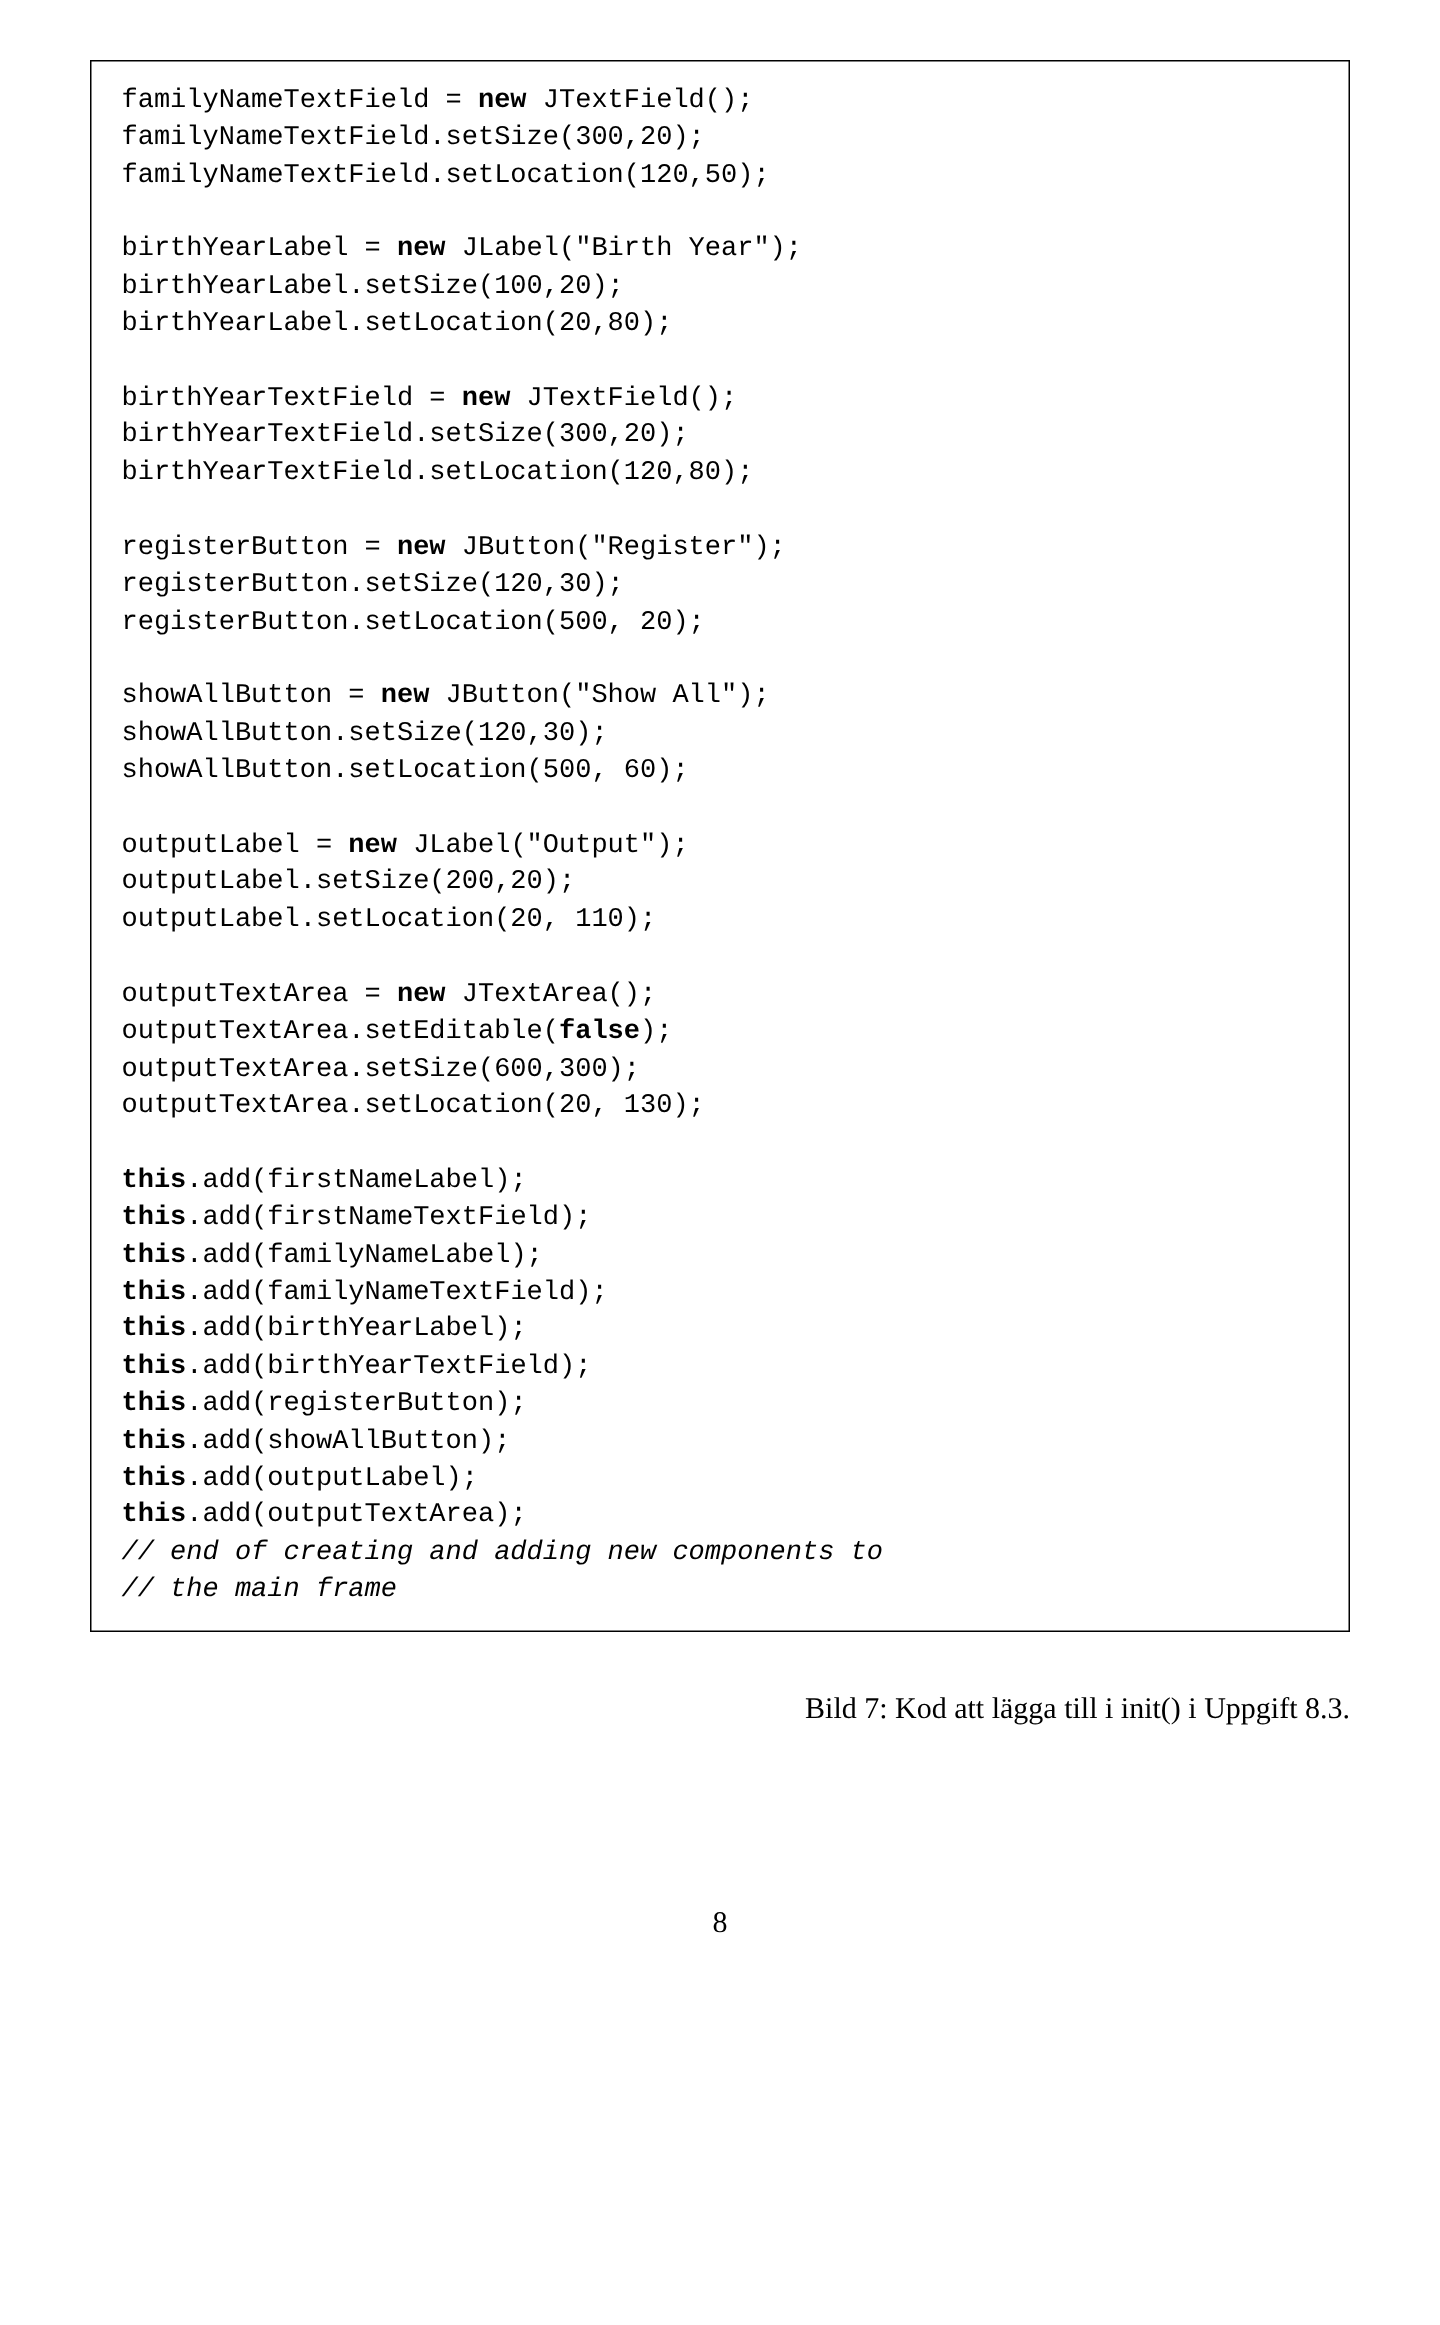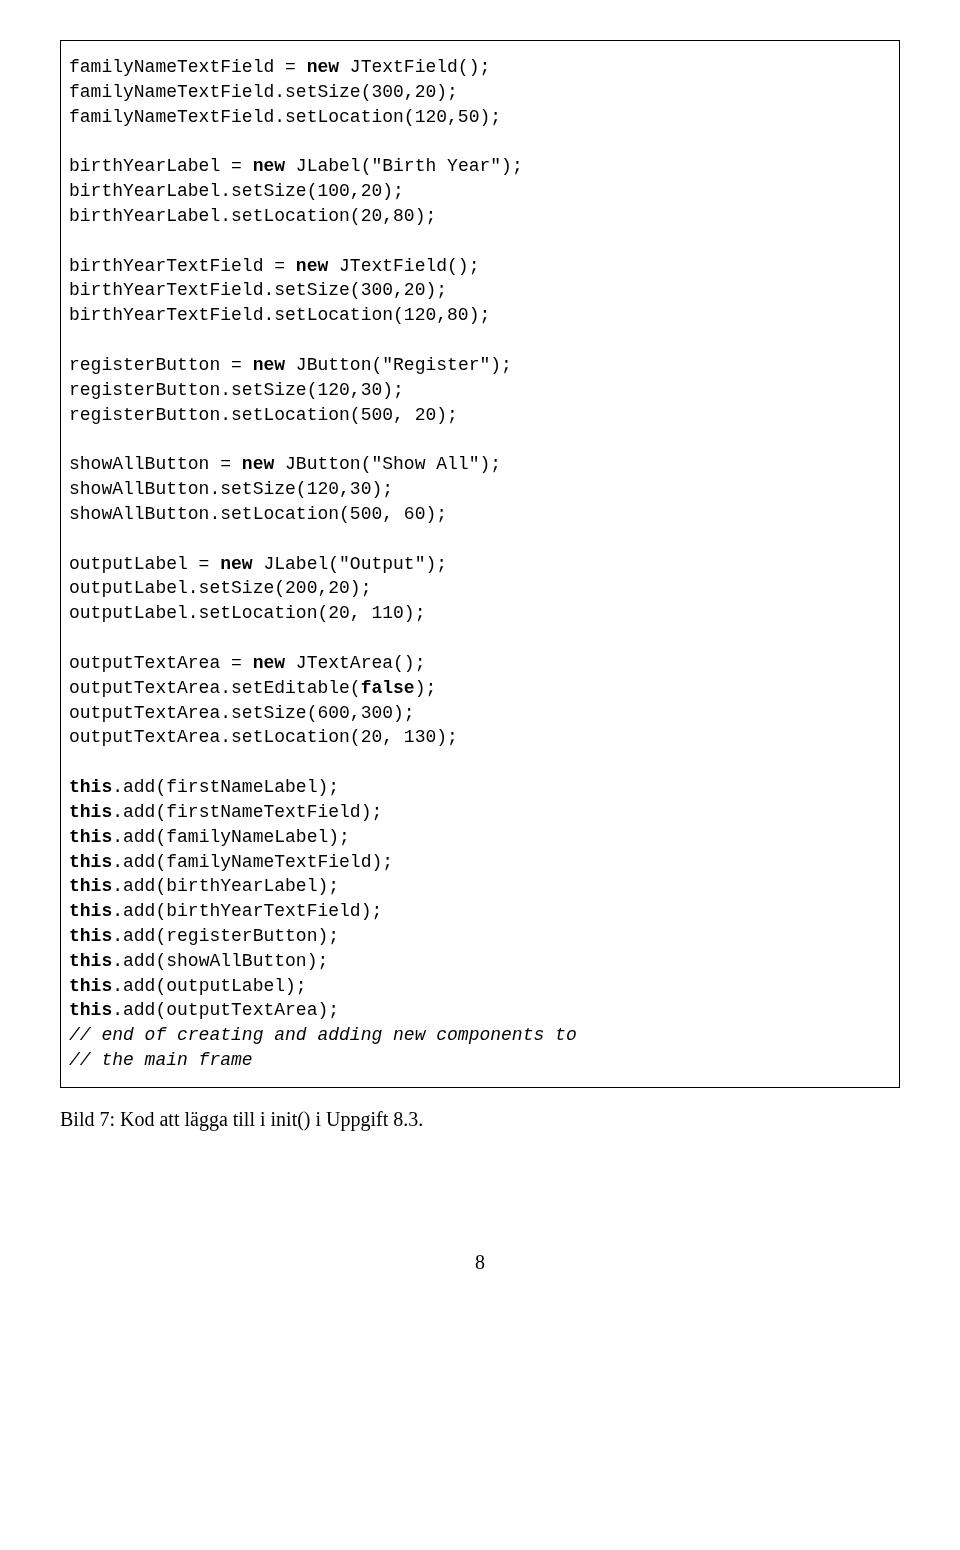--- a/index.html
+++ b/index.html
@@ -6,33 +6,33 @@
     margin: 0;
     padding: 40px 60px;
     font-family: "Times New Roman", Times, serif;
     background: #ffffff;
     color: #000000;
     width: 960px;
     box-sizing: border-box;
   }
   .code-box {
     border: 1px solid #000;
-    padding: 14px 8px;
+    padding: 14px 20px;
     font-family: "Courier New", Courier, monospace;
     font-size: 18px;
     line-height: 1.38;
     white-space: pre;
     overflow: hidden;
   }
   .kw { font-weight: bold; }
   .cm { font-style: italic; }
   .caption {
-    text-align: left;
+    text-align: right;
     font-size: 20px;
-    margin-top: 20px;
+    margin-top: 40px;
   }
   .pagenum {
     text-align: center;
     font-size: 20px;
     margin-top: 120px;
   }
 </style>
 </head>
 <body>
 

